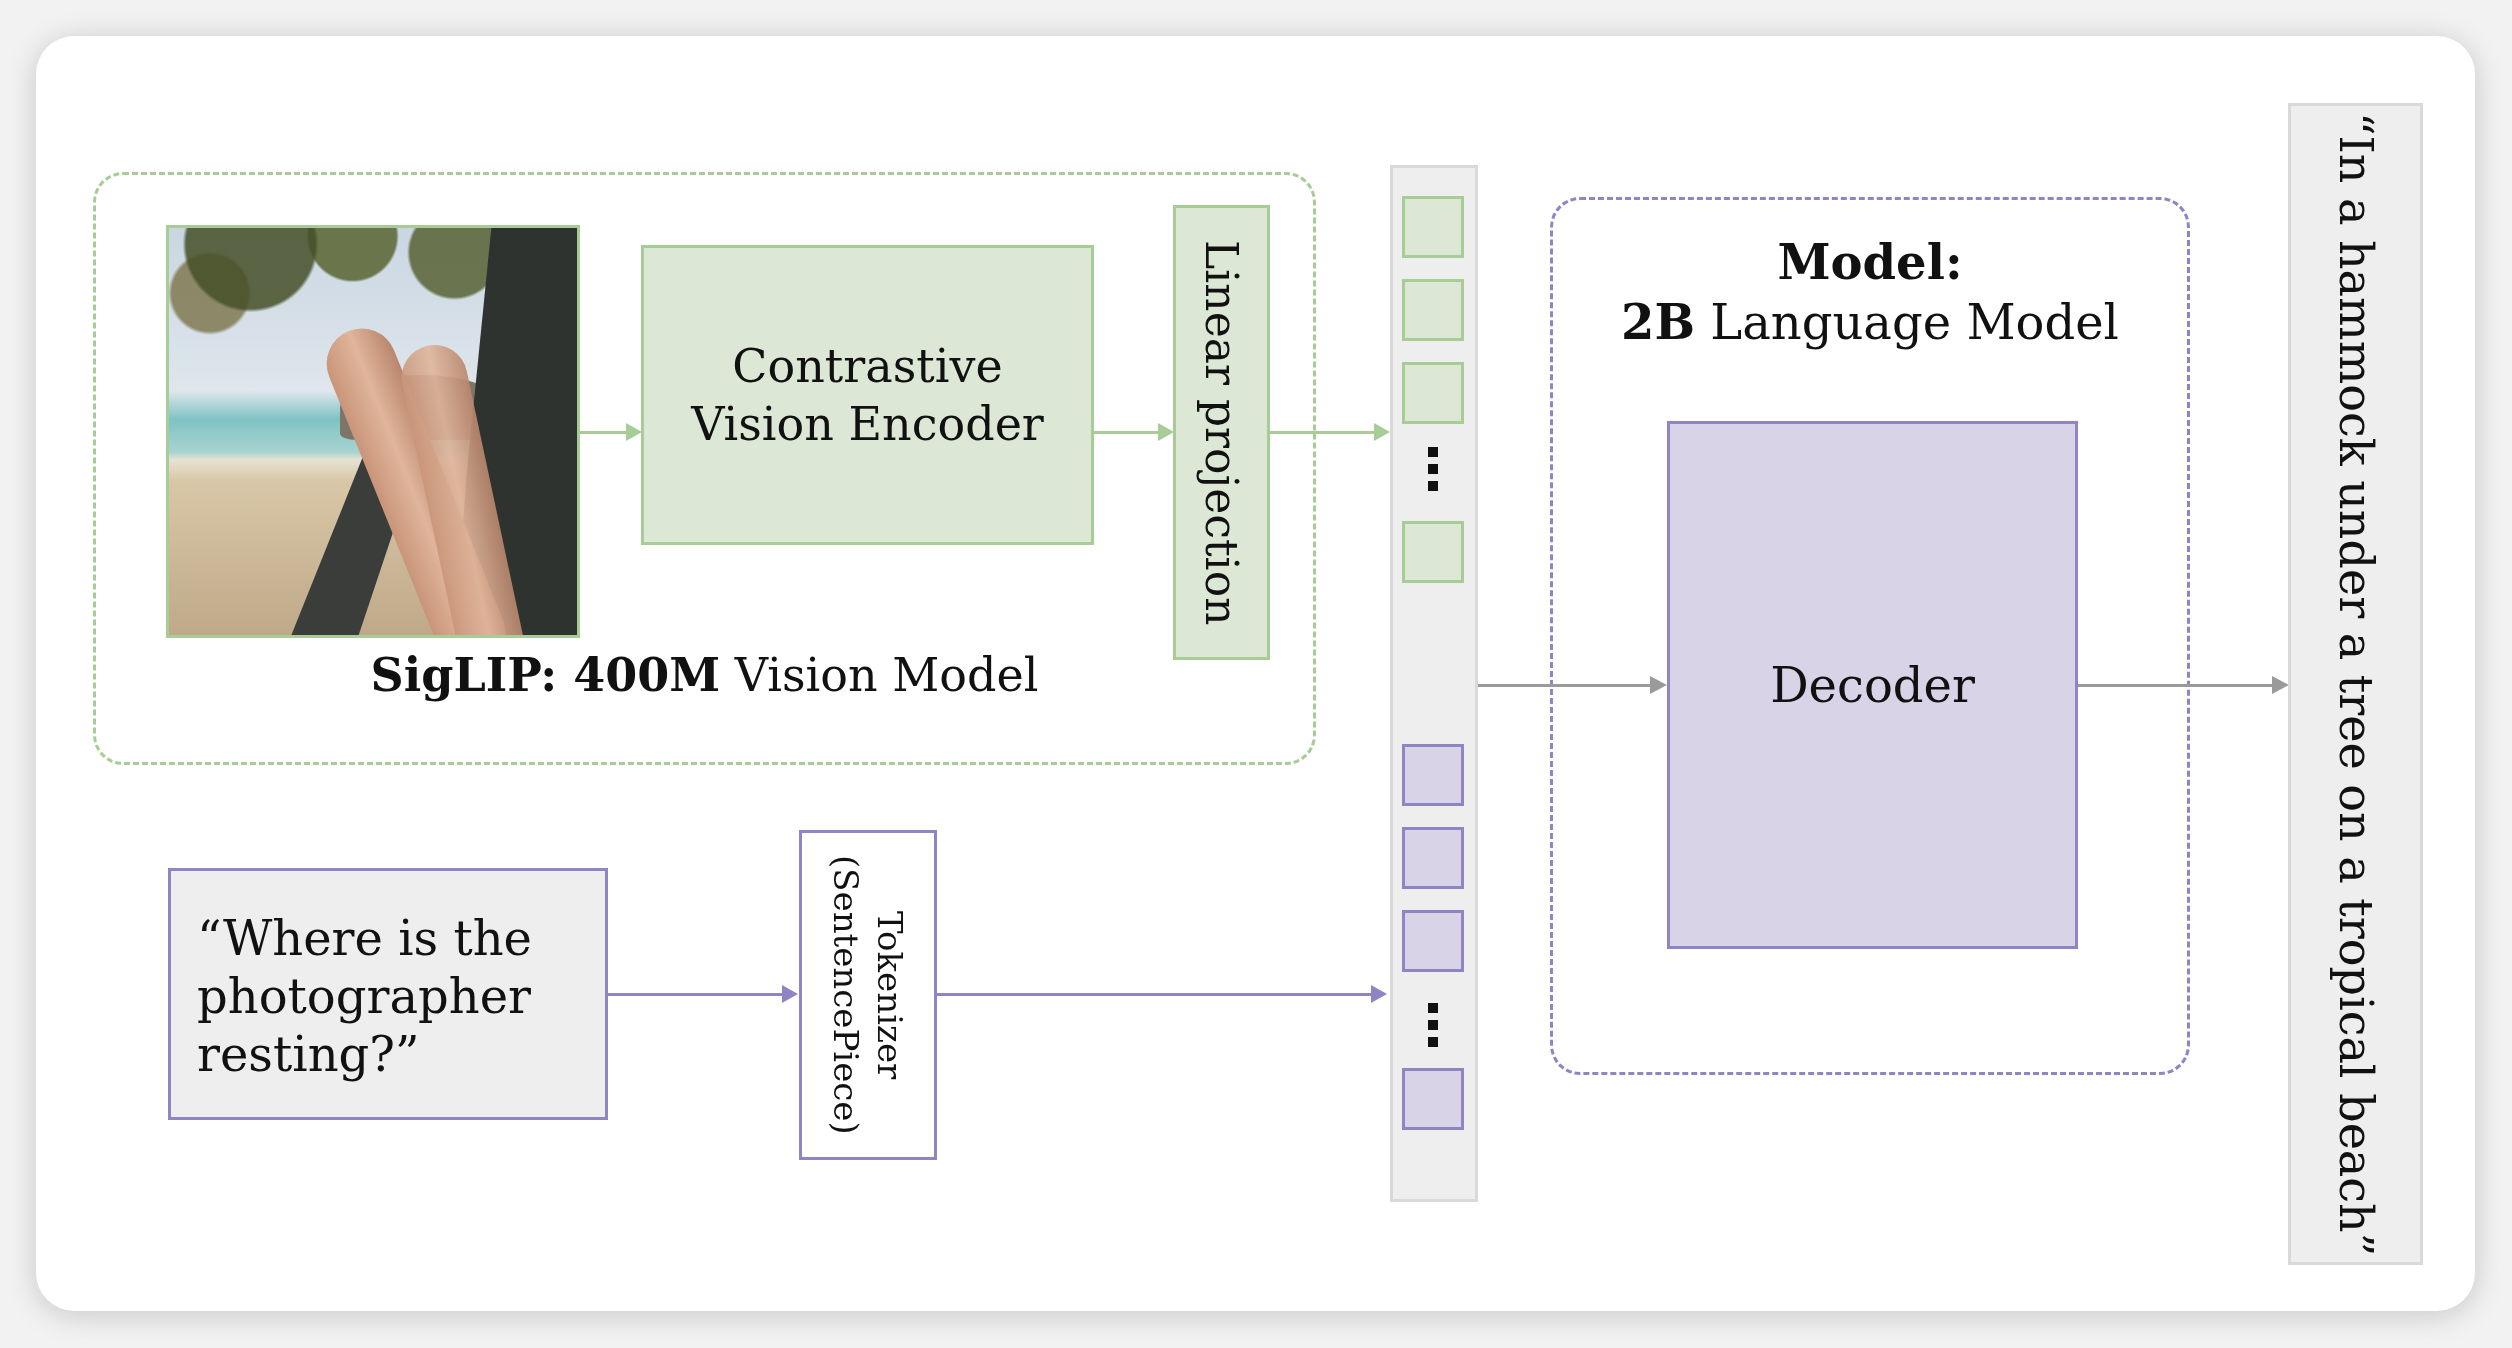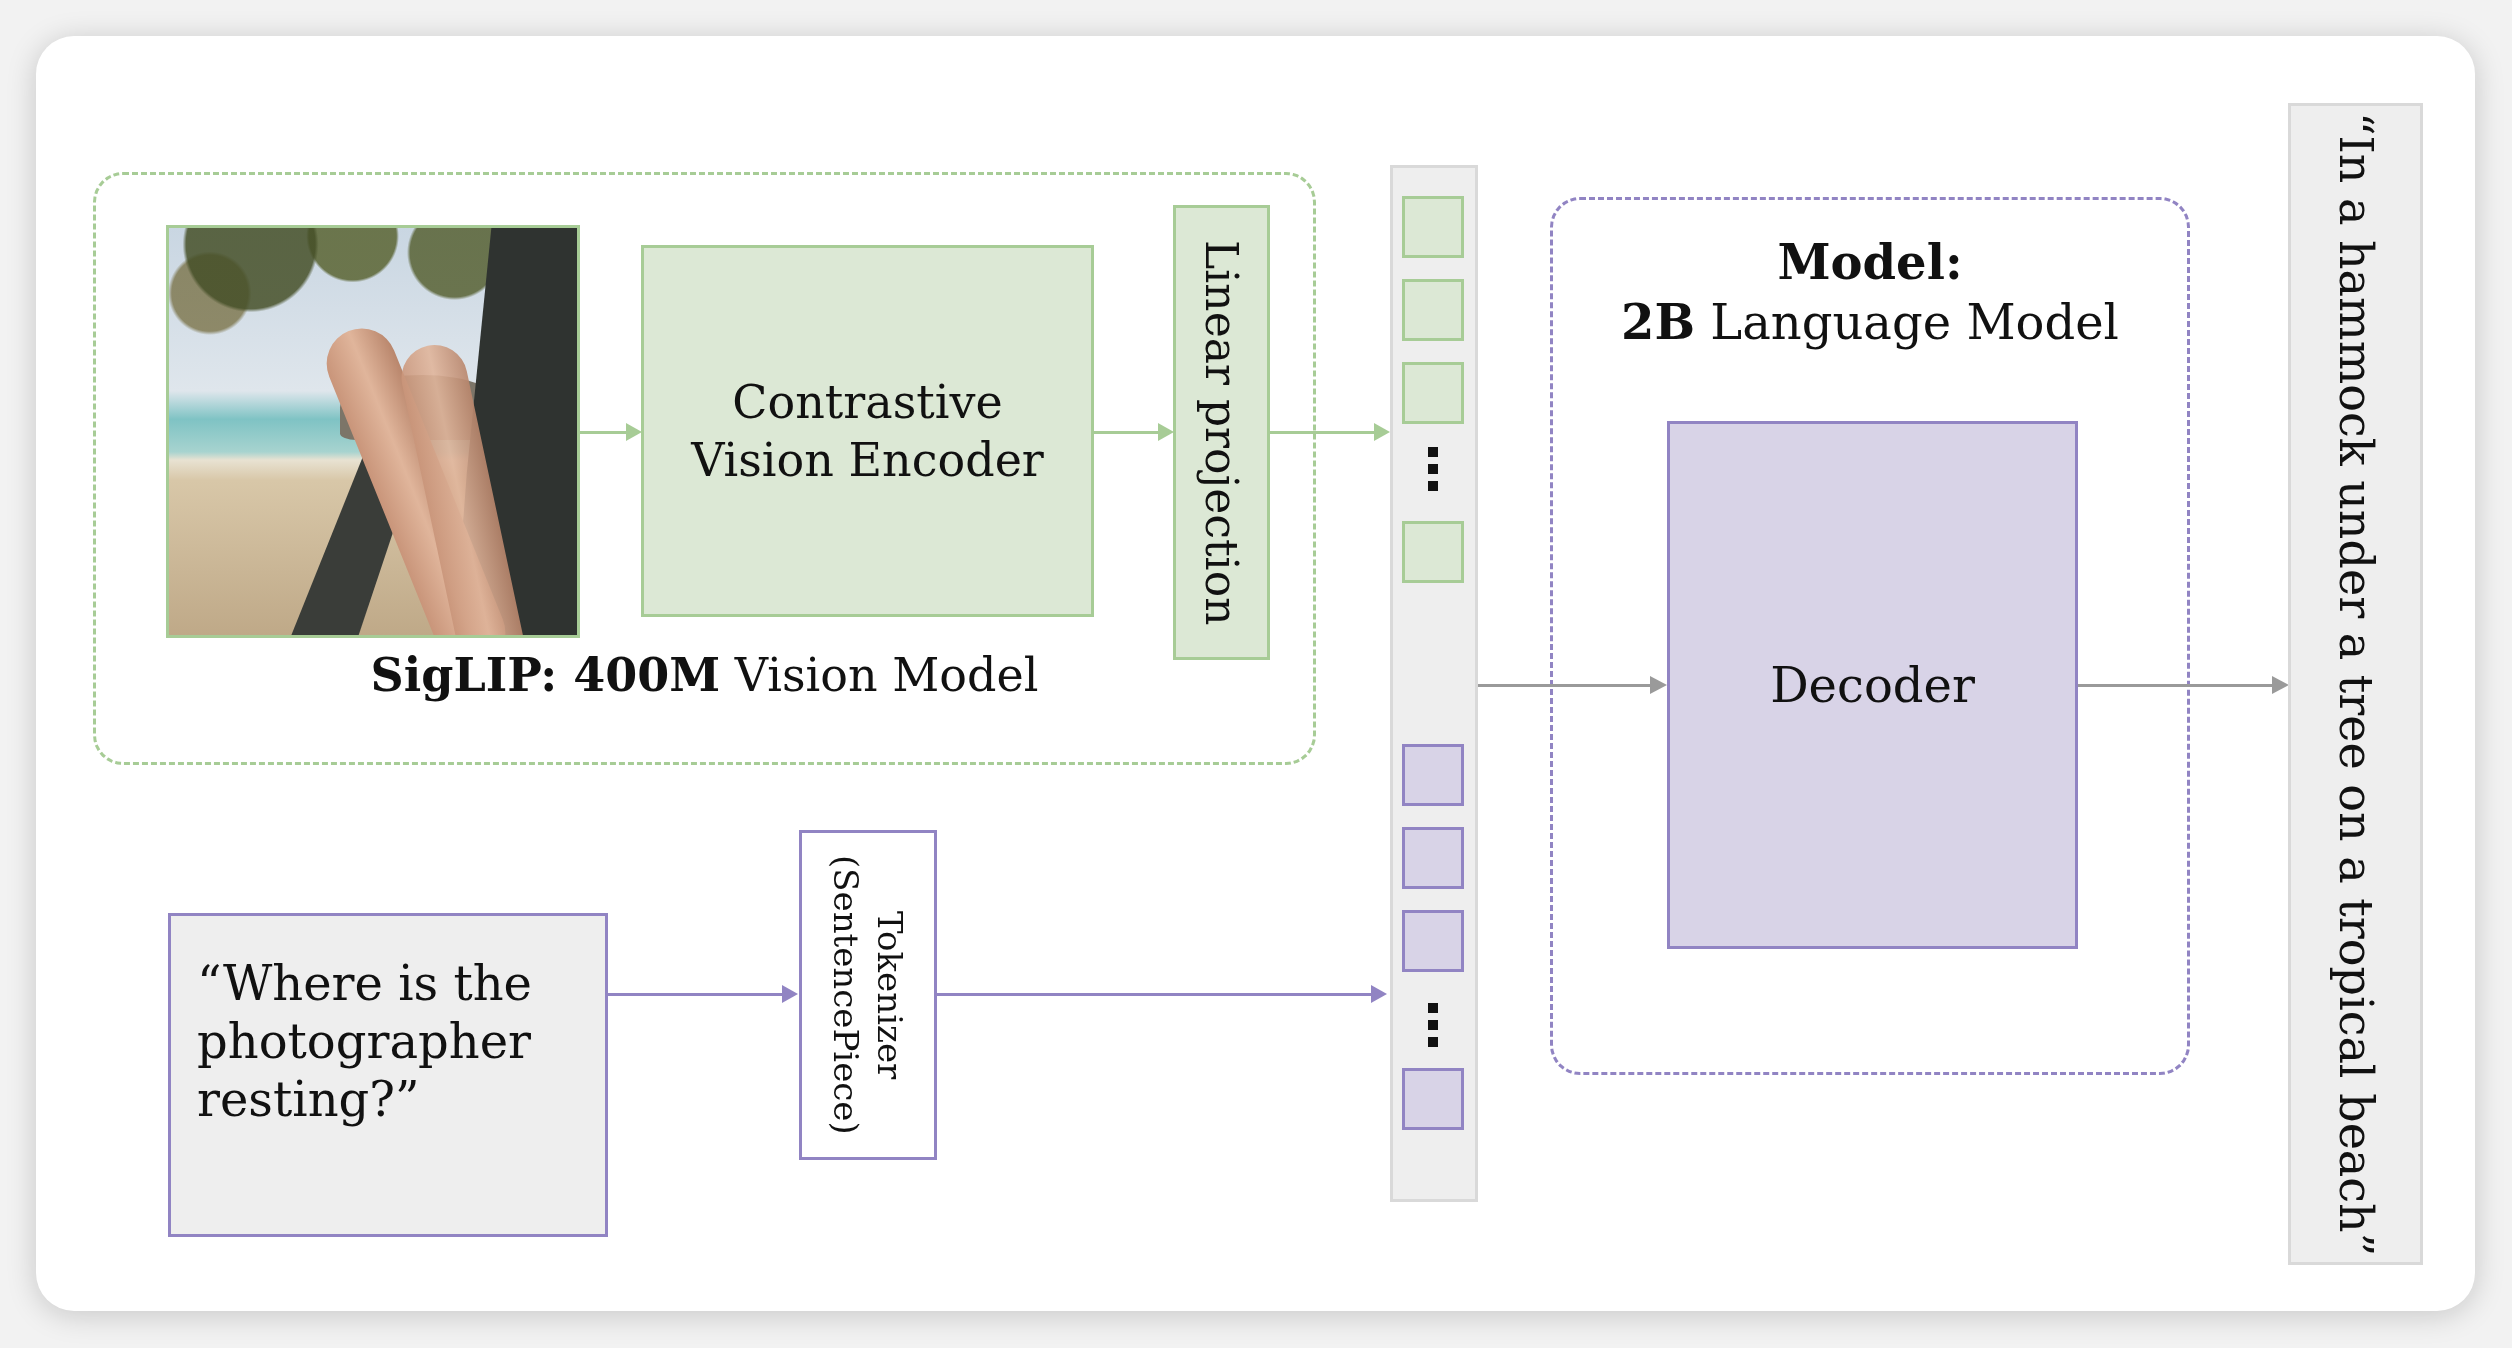--- a/index.html
+++ b/index.html
@@ -45,21 +45,21 @@
 
 <div class="abs photo" style="left:166px; top:225px; width:414px; height:413px;">
   <div class="tree"></div>
   <div class="rock"></div>
   <div class="hammock"></div>
   <div class="hammock2"></div>
   <div class="leg" style="left:52%; top:22%; width:70px; height:360px; transform:rotate(-22deg);"></div>
   <div class="leg" style="left:64%; top:28%; width:66px; height:340px; transform:rotate(-12deg); opacity:.9;"></div>
 </div>
 
-<div class="abs green-box center-text" style="left:641px; top:245px; width:453px; height:372px; font-size:46px; line-height:58px; flex-direction:column;">
+<div class="abs green-box center-text" style="left:641px; top:245px; width:453px; height:300px; font-size:46px; line-height:58px; flex-direction:column;">
   <span>Contrastive</span>
   <span>Vision Encoder</span>
 </div>
 
 <div class="abs green-box center-text" style="left:1173px; top:205px; width:97px; height:455px;">
   <span class="vtext" style="font-size:44px;">Linear projection</span>
 </div>
 
 <div class="abs label-siglip" style="left:93px; top:648px; width:1223px; text-align:center; font-size:46px;">
   <span class="b">SigLIP: 400M</span><span> Vision Model</span>
@@ -83,21 +83,21 @@
 <div class="abs green-box" style="left:1402px; top:521px; width:62px; height:62px;"></div>
 
 <div class="abs purple-box" style="left:1402px; top:744px; width:62px; height:62px;"></div>
 <div class="abs purple-box" style="left:1402px; top:827px; width:62px; height:62px;"></div>
 <div class="abs purple-box" style="left:1402px; top:910px; width:62px; height:62px;"></div>
 <div class="dots" style="left:1428px; top:1003px;"></div>
 <div class="dots" style="left:1428px; top:1020px;"></div>
 <div class="dots" style="left:1428px; top:1037px;"></div>
 <div class="abs purple-box" style="left:1402px; top:1068px; width:62px; height:62px;"></div>
 
-<div class="abs grey-box" style="left:168px; top:868px; width:440px; height:324px; border-color:#9184c3; padding:38px 0 0 26px; font-size:48px; line-height:58px;margin-top:45px;">
+<div class="abs grey-box" style="left:168px; top:868px; width:440px; height:252px; border-color:#9184c3; padding:38px 0 0 26px; font-size:48px; line-height:58px;">
   <div>“Where is the</div>
   <div>photographer</div>
   <div>resting?”</div>
 </div>
 
 <div class="arrow-line" style="left:608px; top:993px; width:176px; background:#9184c3;"></div>
 <div class="arrow-head" style="left:782px; top:985px; border-left:16px solid #9184c3;"></div>
 
 <div class="abs center-text" style="left:799px; top:830px; width:138px; height:330px; border:3px solid #9184c3; background:#fff;">
   <div class="vtext" style="font-size:34px; line-height:44px; text-align:center;">

